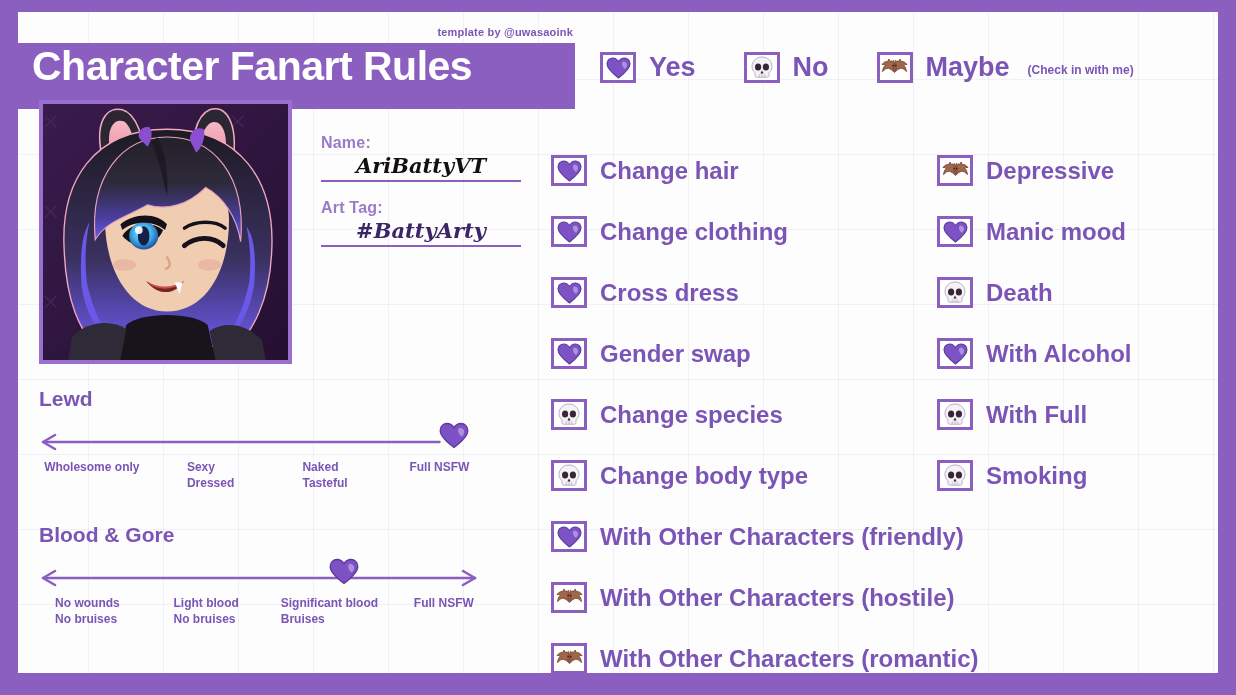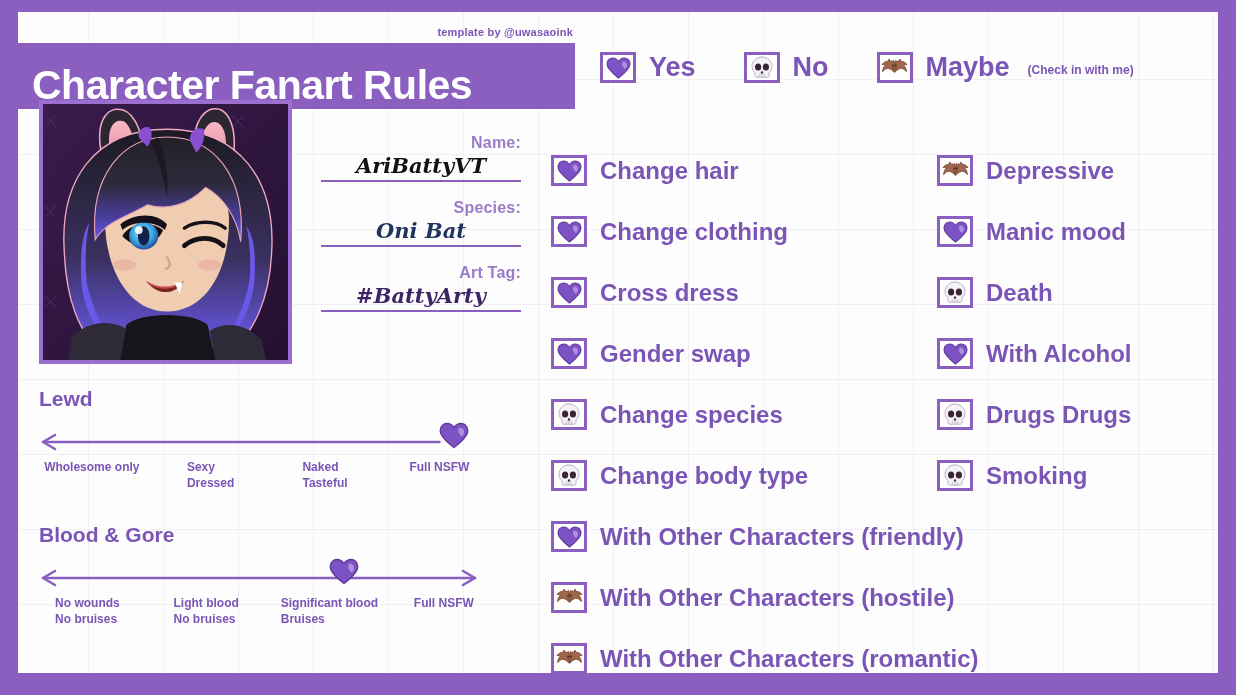--- a/index.html
+++ b/index.html
@@ -32,21 +32,21 @@
     position:absolute; right:645px; top:14px;
     font-size:11px; font-weight:bold; color:#7B55B5;
     letter-spacing:.2px;
   }
 
   
   .title-banner {
     position:absolute; left:0px; top:31px;
     width:557px; height:66px;
     background:#8B5FBF;
-    display:flex; align-items:flex-end;
+    display:flex; align-items:flex-start;
   }
   .title-text {
     color:#ffffff;
     font-size:41px;
     font-weight:bold;
     letter-spacing:-.5px;
     padding-left:14px;
     white-space:nowrap;
   }
 
@@ -80,21 +80,21 @@
     border:4px solid #9b6fd0;
     overflow:hidden;
     background:#2a1338;
   }
   .portrait svg { display:block; width:100%; height:100%; }
 
   
   .info { position:absolute; left:303px; top:122px; width:200px; }
   .field { margin-bottom:17px; }
   .field-label {
-    font-size:16px; font-weight:bold; color:#9a7bc8; letter-spacing:.2px;text-align:right;
+    font-size:16px; font-weight:bold; color:#9a7bc8; letter-spacing:.2px;
   }
   .field-value {
     font-family:"DejaVu Serif", serif;
     font-style:italic; font-weight:bold;
     font-size:21px;
     text-align:center;
     padding:1px 0 2px 0;
     border-bottom:2px solid #8B5FBF;
     white-space:nowrap;
     overflow:hidden;
@@ -270,24 +270,20 @@
         <path d="M226 244 C210 226 188 224 172 234 L178 264 L230 264 Z" fill="#2e2a38"></path>
       </svg>
     </div>
 
     <div class="info" id="info">
         <div class="field">
           <div class="field-label">Name:</div>
           <div class="field-value v-name">AriBattyVT</div>
         </div>
         <div class="field">
-          <div class="field-label">Species:</div>
-          <div class="field-value v-species">Oni Bat</div>
-        </div>
-        <div class="field">
           <div class="field-label">Art Tag:</div>
           <div class="field-value v-tag">#BattyArty</div>
         </div>
       </div>
 
     <div class="slider-block" id="lewd-block">
         <div class="slider-title">Lewd</div>
         <div class="slider-track">
           <svg width="450" height="30">
             <line x1="5" y1="15" x2="400.4" y2="15" stroke="#8B5FBF" stroke-width="2.6" stroke-linecap="round"></line>
@@ -470,21 +466,21 @@
                 <svg width="22" height="24" viewBox="0 0 22 24">
                   <path d="M11 1 C16.5 1 21 5.2 21 10.4 C21 13.4 19.6 15.4 18 16.6 L18 19.6 C18 20.6 17.2 21.2 16.2 21.2 L5.8 21.2 C4.8 21.2 4 20.6 4 19.6 L4 16.6 C2.4 15.4 1 13.4 1 10.4 C1 5.2 5.5 1 11 1 Z" fill="#f4f2f5" stroke="#b9aec6" stroke-width="1"></path>
                   <ellipse cx="7.1" cy="11" rx="3.1" ry="3.5" fill="#3a2438"></ellipse>
                   <ellipse cx="14.9" cy="11" rx="3.1" ry="3.5" fill="#3a2438"></ellipse>
                   <path d="M11 14.6 L12.6 17.4 L9.4 17.4 Z" fill="#3a2438"></path>
                   <rect x="7.6" y="18.4" width="1.5" height="2.8" fill="#cfc6d8"></rect>
                   <rect x="10.2" y="18.4" width="1.5" height="2.8" fill="#cfc6d8"></rect>
                   <rect x="12.8" y="18.4" width="1.5" height="2.8" fill="#cfc6d8"></rect>
                 </svg>
               </div>
-              <span class="rule-label">Drugs Drugs</span>
+              <span class="rule-label">With Full</span>
             </div>
             <div class="rule">
               <div class="ibox">
                 <svg width="22" height="24" viewBox="0 0 22 24">
                   <path d="M11 1 C16.5 1 21 5.2 21 10.4 C21 13.4 19.6 15.4 18 16.6 L18 19.6 C18 20.6 17.2 21.2 16.2 21.2 L5.8 21.2 C4.8 21.2 4 20.6 4 19.6 L4 16.6 C2.4 15.4 1 13.4 1 10.4 C1 5.2 5.5 1 11 1 Z" fill="#f4f2f5" stroke="#b9aec6" stroke-width="1"></path>
                   <ellipse cx="7.1" cy="11" rx="3.1" ry="3.5" fill="#3a2438"></ellipse>
                   <ellipse cx="14.9" cy="11" rx="3.1" ry="3.5" fill="#3a2438"></ellipse>
                   <path d="M11 14.6 L12.6 17.4 L9.4 17.4 Z" fill="#3a2438"></path>
                   <rect x="7.6" y="18.4" width="1.5" height="2.8" fill="#cfc6d8"></rect>
                   <rect x="10.2" y="18.4" width="1.5" height="2.8" fill="#cfc6d8"></rect>

